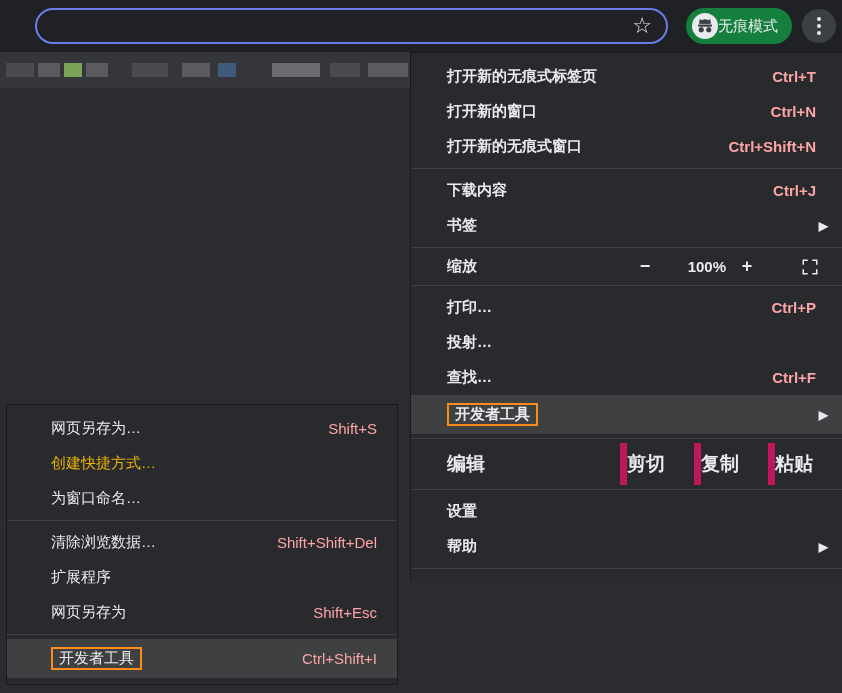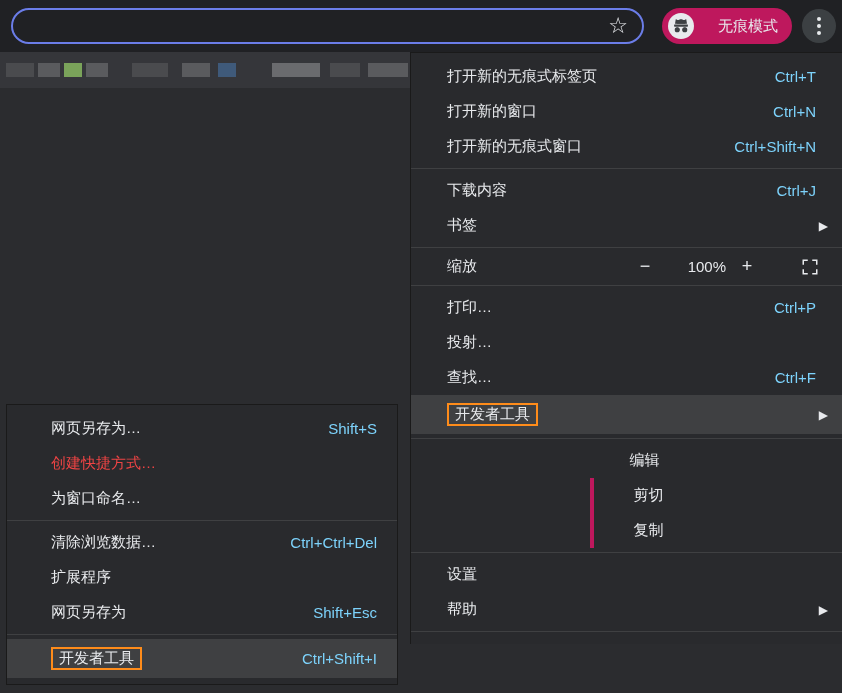--- a/index.html
+++ b/index.html
@@ -39,22 +39,22 @@
       margin-right: 10px;
       max-width: 633px;
     }
     .star-icon {
       color: #e8eaed;
       font-size: 22px;
     }
     .incog-badge {
       display: flex;
       align-items: center;
-      gap: 24px;
-      background: #be185d;
+      gap: 0;
+      background: #15803d;
       border-radius: 20px;
       padding: 5px 14px 5px 6px;
       color: #e8eaed;
       font-size: 15px;
       height: 36px;
       justify-content: center;
     }
     .incog-icon {
       width: 26px;
       height: 26px;
@@ -107,40 +107,41 @@
     .main-menu {
       position: absolute;
       top: 52px;
       right: 0;
       width: 432px;
       background: #292a2d;
       border-top: 1px solid #1a1a1a;
       border-left: 1px solid #1a1a1a;
       padding-top: 6px;
       padding-bottom: 8px;
+      font-weight: bold;
     }
     .menu-sep {
       height: 1px;
       background: #3f4042;
       margin: 4px 0;
     }
     .menu-item {
       display: flex;
       align-items: center;
       justify-content: space-between;
       padding: 8px 26px 8px 36px;
       color: #e8eaed;
       font-size: 15px;
       min-height: 34px;
     }
     .menu-item.highlighted {
       background: #3f4042;
     }
     .menu-item .shortcut {
-      color: #7dd3fc;
+      color: #fca5a5;
       font-size: 15px;
     }
     .orange-box {
       border: 2px solid #ff8c1a;
       padding: 0 6px;
       display: inline-block;
     }
     .submenu-arrow {
       color: #e8eaed;
       font-size: 12px;
@@ -167,48 +168,47 @@
       width: 44px;
       display: flex;
       justify-content: center;
     }
     .fullscreen-ic svg { display: block; }
     
     .edit-row {
       display: flex;
       align-items: center;
       color: #e8eaed;
-      font-size: 15px;
-      flex-direction: column;
+      font-size: 19px;
     }
     .edit-label {
       padding: 8px 0 8px 36px;
       flex: 1;
     }
     .edit-btn {
       width: 74px;
-      text-align: right;
-      border-left: 4px solid #be185d;
+      text-align: left;
+      border-left: 7px solid #be185d;
       padding: 8px 0;
     }
     
     .submenu {
       position: absolute;
       top: 404px;
       left: 6px;
       width: 392px;
       background: #292a2d;
       border: 1px solid #1a1a1a;
       padding: 6px 0;
     }
     .submenu .menu-item {
       padding: 8px 20px 8px 44px;
     }
     .submenu .menu-item.disabled {
-      color: #ef4444;
+      color: #eab308;
     }
   </style>
 </head>
 <body>
 
 <div class="toolbar">
   <div class="url-bar-cap">
     <span class="star-icon">☆</span>
   </div>
   <div class="incog-badge">
@@ -297,20 +297,21 @@
     </div>
     <div class="menu-item highlighted">
       <span class="orange-box">开发者工具</span>
       <span class="submenu-arrow">▶</span>
     </div>
     <div class="menu-sep"></div>
     <div class="edit-row">
       <span class="edit-label">编辑</span>
       <span class="edit-btn">剪切</span>
       <span class="edit-btn">复制</span>
+      <span class="edit-btn">粘贴</span>
     </div>
     <div class="menu-sep"></div>
     <div class="menu-item">
       <span>设置</span>
     </div>
     <div class="menu-item">
       <span>帮助</span>
       <span class="submenu-arrow">▶</span>
     </div>
     <div class="menu-sep"></div>
@@ -323,21 +324,21 @@
     </div>
     <div class="menu-item disabled">
       <span>创建快捷方式…</span>
     </div>
     <div class="menu-item">
       <span>为窗口命名…</span>
     </div>
     <div class="menu-sep"></div>
     <div class="menu-item">
       <span>清除浏览数据…</span>
-      <span class="shortcut">Ctrl+Ctrl+Del</span>
+      <span class="shortcut">Shift+Shift+Del</span>
     </div>
     <div class="menu-item">
       <span>扩展程序</span>
     </div>
     <div class="menu-item">
       <span>网页另存为</span>
       <span class="shortcut">Shift+Esc</span>
     </div>
     <div class="menu-sep"></div>
     <div class="menu-item highlighted">

